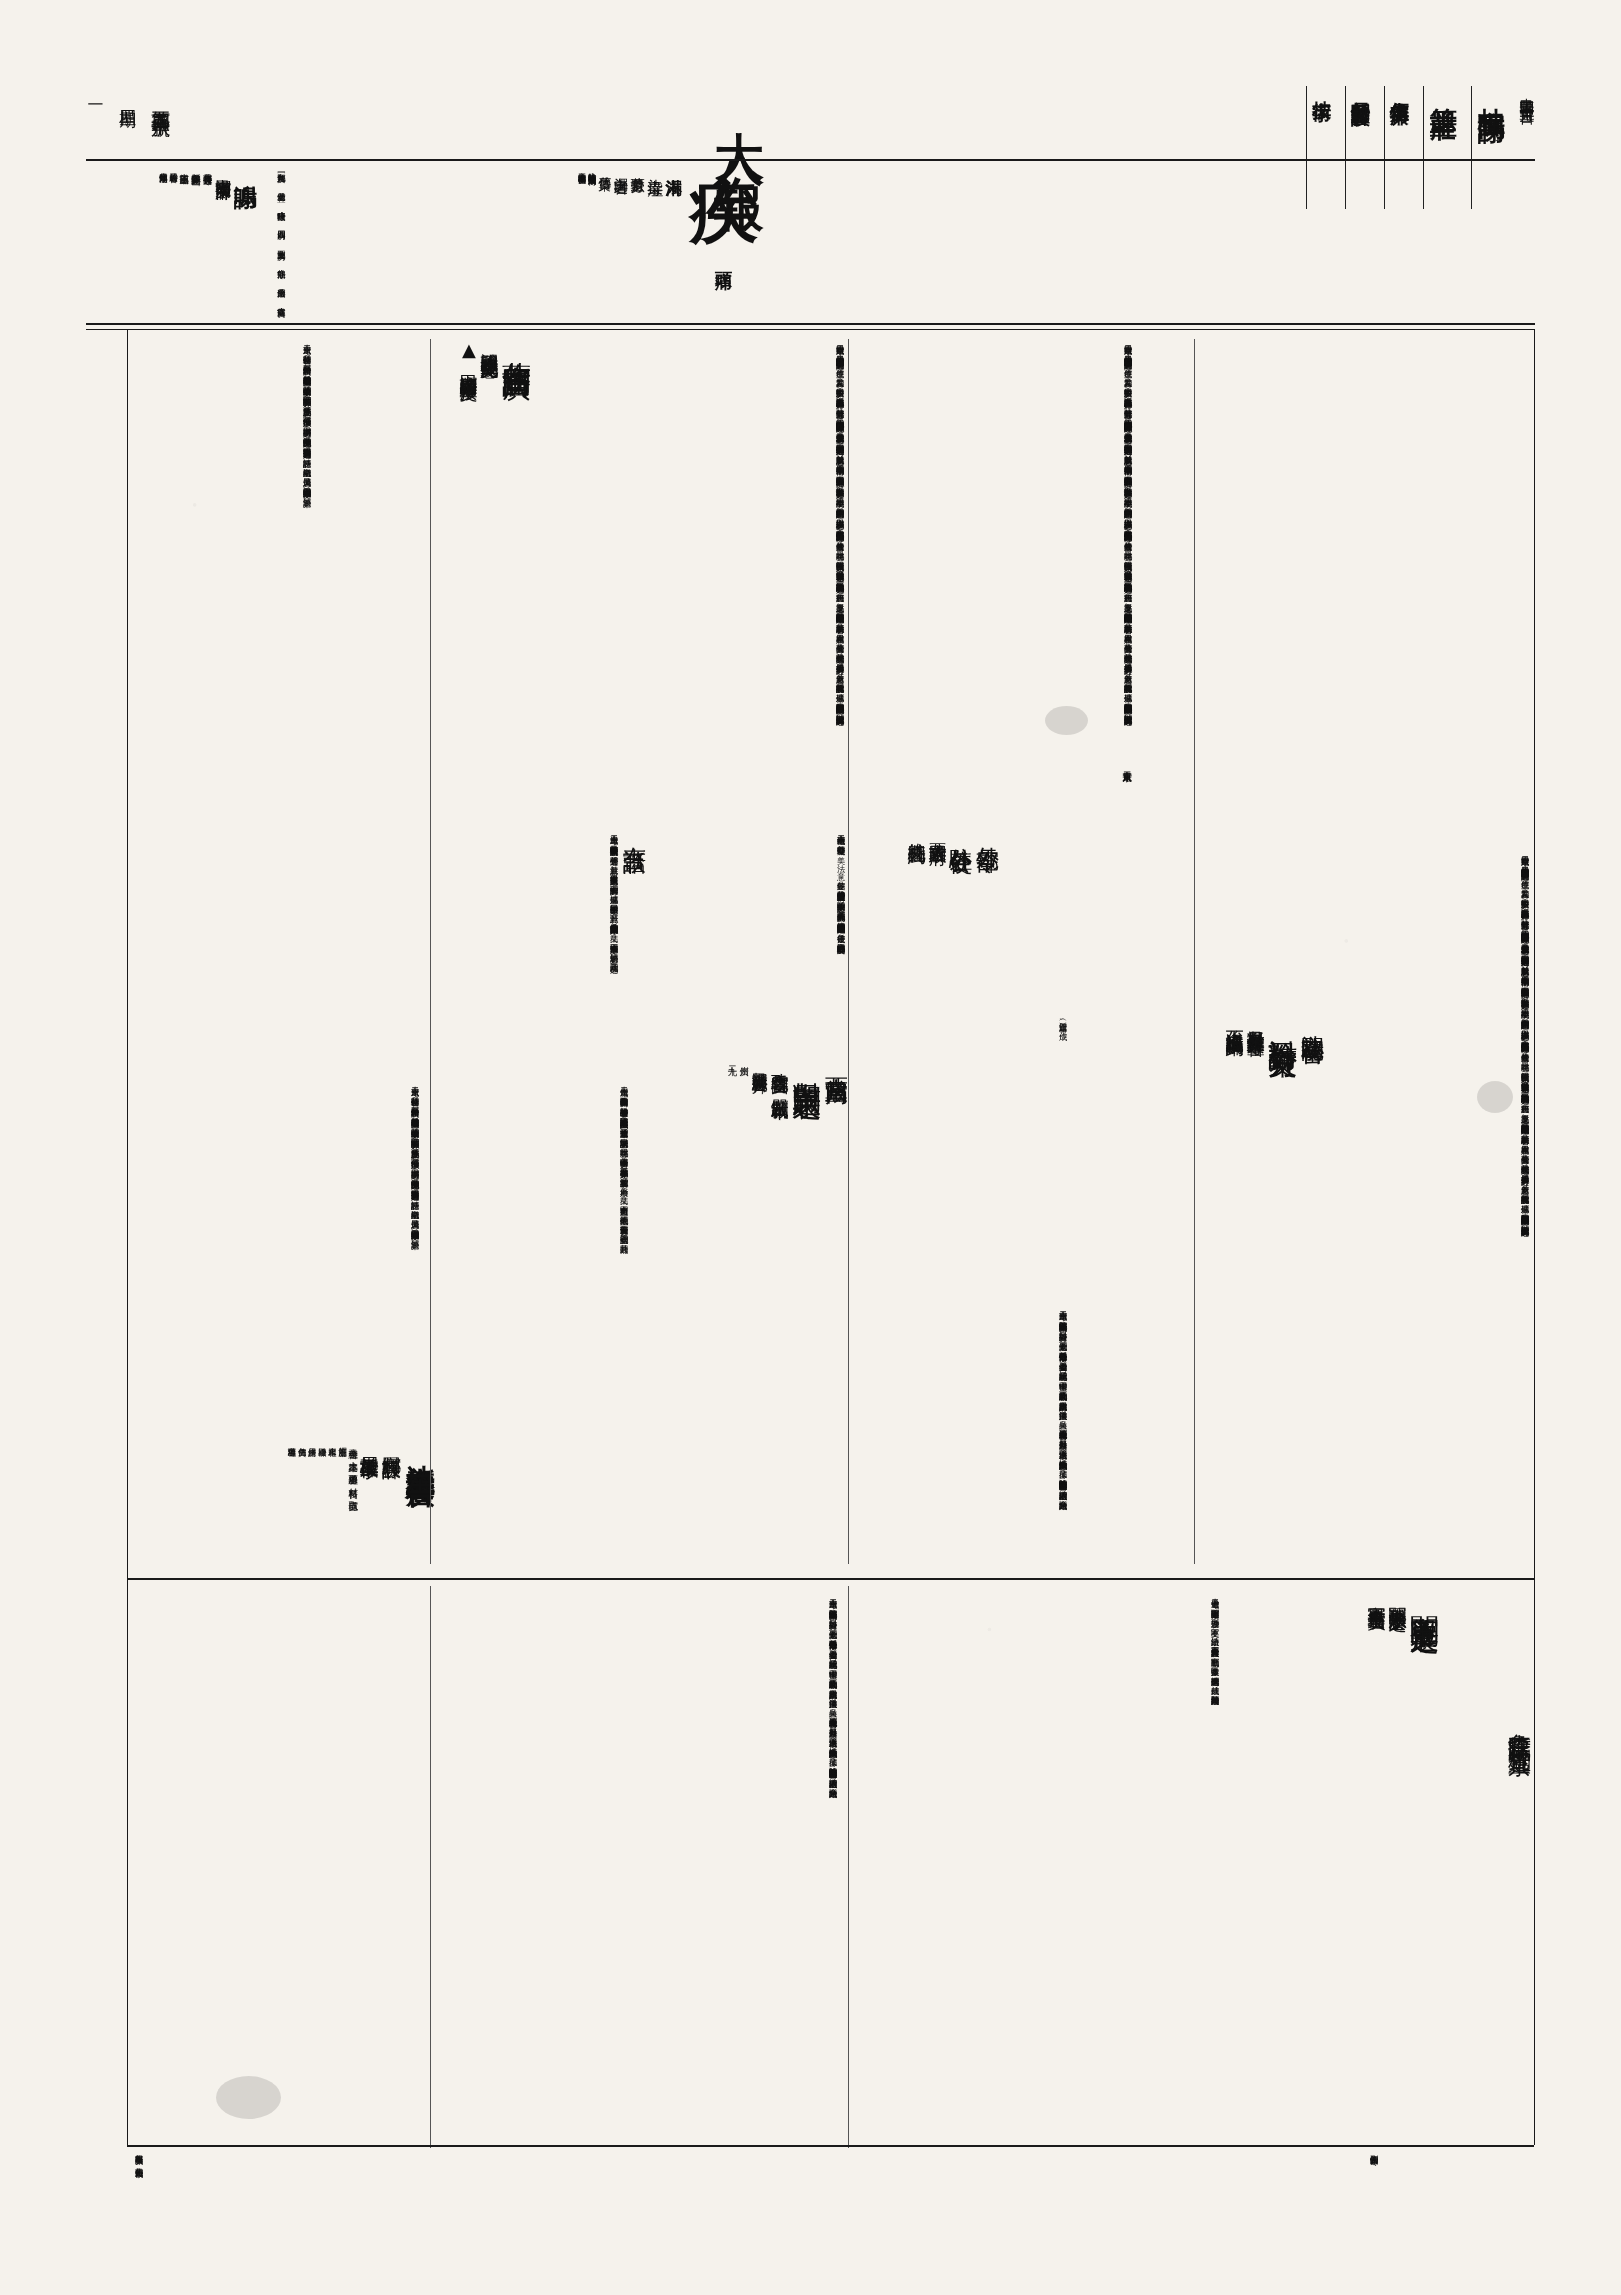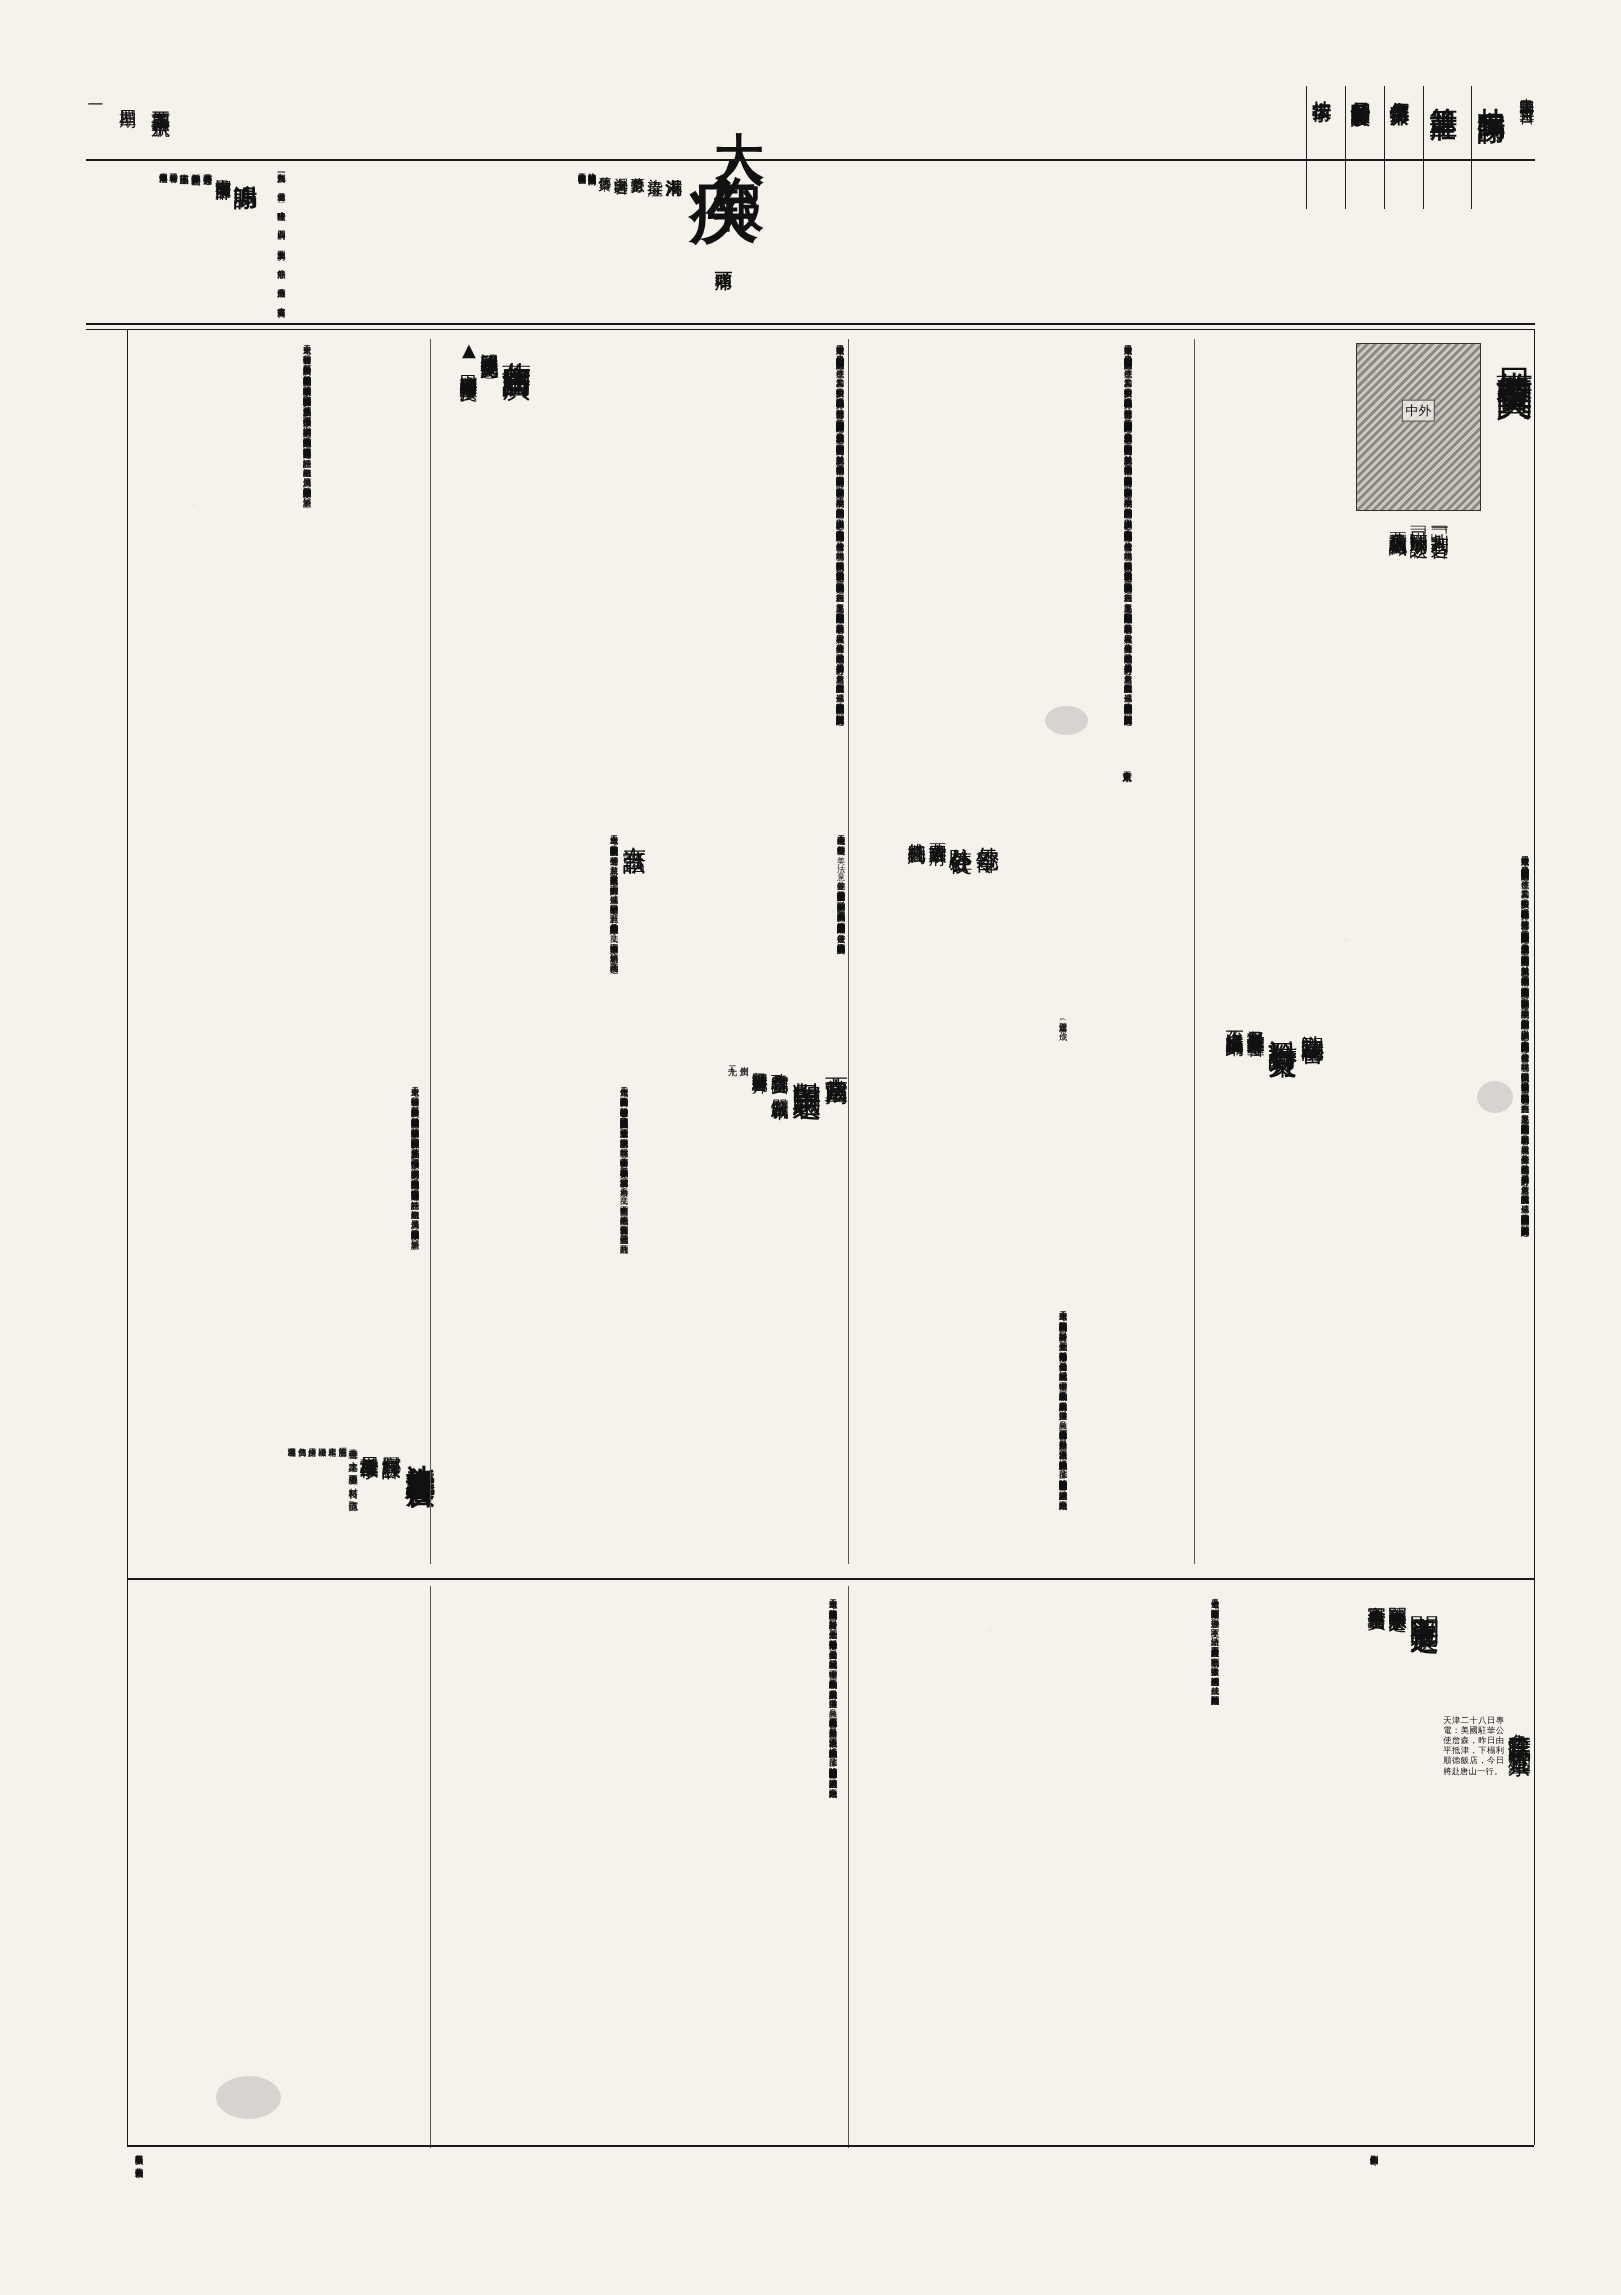--- a/index.html
+++ b/index.html
@@ -185,35 +185,20 @@
       <div class="v micro" style="height:404px;">代電令飭知限期清理</div>
     </div>
   </div>
 
   <div class="rule rule-h" style="left:86px; top:323px; width:1449px;"></div>
   <div class="rule rule-h" style="left:86px; top:329px; width:1449px; height:1.4px;"></div>
 
   <div class="rule rule-v" style="left:127px; top:329px; height:1816px;"></div>
   <div class="rule rule-v" style="left:1534px; top:329px; height:1816px;"></div>
 
-  <div class="box" style="left:1182px; top:339px; width:353px; height:850px;">
-    <div style="display:flex; flex-direction:row-reverse; height:100%;">
-      <div class="v hl-xl" style="height:461px; padding-left:7.2px;">日本答覆英美質問</div>
-      <div style="display:flex; flex-direction:column; align-items:center; width:133px;">
-        <div class="photo" style="width:123px; height:166px; margin-top:4.3px;">
-          <div class="photo-cap">中外</div>
-        </div>
-        <div style="display:flex; flex-direction:row-reverse; margin-top:7.2px;">
-          <div class="v hl-sm" style="height:238px;">一片「利人」「利己」之言</div>
-          <div class="v hl-sm" style="height:238px;">滿口「開放」「均等」之談</div>
-          <div class="v hl-sm" style="height:238px;">要求列強承認偽組織</div>
-        </div>
-      </div>
-    </div>
-  </div>
 
   <div class="box" style="left:850px; top:339px; width:332px; height:850px;">
     <div class="body-cols" style="height:100%;">
       <div class="col tiny" style="width:24.5px;">東京二十八日東京電</div>
       <div class="col micro" style="width:281px;">日聯社二十八日東京電：日本外務省發言人二十八日對英美兩國關於日本在中國之態度之質問，作成答覆，其要旨如左：（一）日本對於中國之政策，向以維持東亞和平及秩序為根本方針，此種方針並無變更。（二）日本政府認為中國之安定與維持東亞和平秩序有不可分離之關係，今次發言乃係基於此項責任感之表示。（三）日本對於列國在中國之正當商業活動，並無加以妨礙之意思。（四）日本並非欲獨佔中國市場，亦不反對各國與中國之正常經濟關係。（五）惟對於有害東亞和平秩序之行動，日本不能坐視不問。（六）日本希望列國對於中國問題，與日本採取協調之步驟。（七）日本政府確信此種主張合於國際公法及條約之精神。外務省發言人並稱：日本此次聲明，絕非對任何國家之挑戰，乃係對於世界表明日本之立場而已。日本對於九國公約及不戰公約等之義務，仍將忠實履行，毫無違反之意。又謂日本對於中國之借款及軍械供給等問題，若足以妨害東亞和平者，日本有權表示意見。外務省方面又稱：此次廣田外相之聲明，乃係根據日本政府一貫之方針，並無新奇之處。各國報紙對此多有誤解，殊屬遺憾。日本政府願就此問題與關係各國繼續交換意見，以期消除誤會而促進彼此之諒解。</div>
     </div>
   </div>
 
   <div class="box" style="left:1196px; top:850px; width:339px; height:721px;">
     <div class="body-cols" style="height:100%;">
@@ -312,21 +297,20 @@
   </div>
   <div class="box" style="left:1031px; top:1593px; width:195px; height:505px;">
     <div class="body-cols" style="height:100%;">
       <div class="col micro" style="width:187px;">香港二十七日電：閩省剿匪軍連日向永安、沙縣一帶進攻，匪軍不支，紛紛潰散。粵軍方面亦於二十六日向石員進攻，空軍出動助戰，匪巢多被炸毀。據稱此次聯合進剿，成績甚佳，預計旬日內可肅清殘匪。</div>
     </div>
   </div>
 
   <div class="box" style="left:1441px; top:1715px; width:92px; height:303px;">
     <div style="display:flex; flex-direction:row-reverse; height:100%;">
       <div class="v hl-md" style="height:159px;">詹森昨抵津</div>
-      <div class="col micro" style="height:288px;">天津二十八日專電：美國駐華公使詹森，昨日由平抵津，下榻利順德飯店，今日將赴唐山一行。</div>
     </div>
   </div>
   <div class="box" style="left:1441px; top:1730px; width:92px; height:216px;">
     <div style="display:flex; flex-direction:row-reverse; height:100%; justify-content:flex-start;">
       <div class="v hl-md" style="height:166px; margin-right:0;">劉桂堂逃京</div>
     </div>
   </div>
 
 
   <div class="box" style="left:432px; top:1593px; width:418px; height:548px;">

